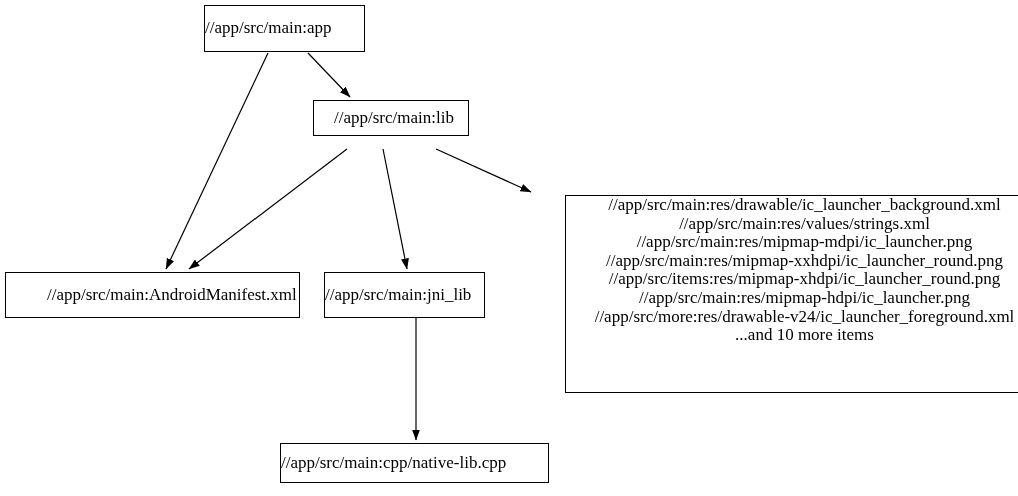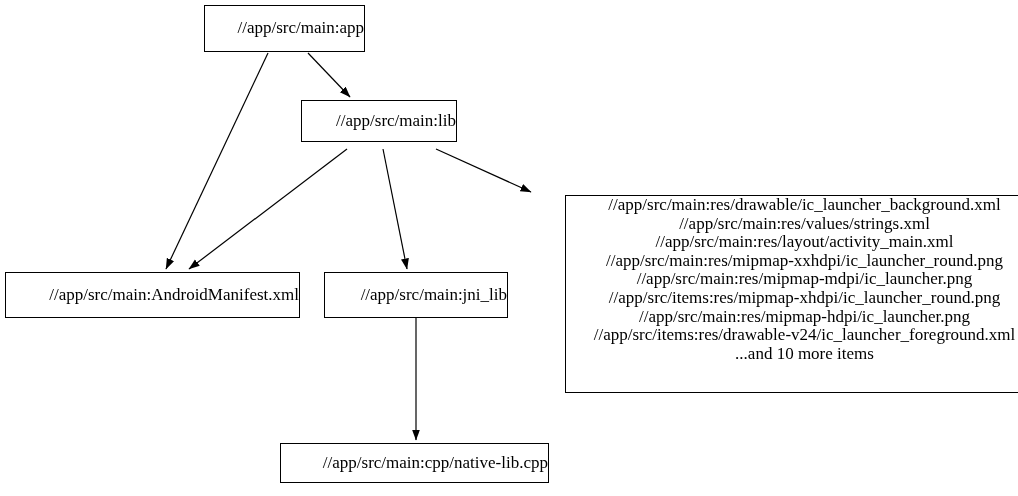--- a/index.html
+++ b/index.html
@@ -24,38 +24,38 @@
     height: 496px;
     pointer-events: none;
   }
   .node {
     position: absolute;
     box-sizing: border-box;
     background: #ffffff;
     border: 1px solid #000000;
     display: flex;
     align-items: center;
-    justify-content: flex-end;
+    justify-content: flex-start;
     text-align: center;
     font-size: 17px;
     line-height: 18.6px;
     white-space: nowrap;
   }
   .node.multiline {
     flex-direction: column;
     justify-content: flex-start;
     margin-left: 32px;
   }
   .node.multiline div {
     white-space: nowrap;
   }
   #node-app            { left: 204px; top: 5px;   width: 161px; height: 47px; }
-  #node-lib            { left: 301px; top: 100px; width: 156px; height: 42px; }
+  #node-lib            { left: 313px; top: 100px; width: 156px; height: 36px; padding-left: 20px; }
   #node-manifest       { left: 5px;   top: 272px; width: 295px; height: 46px; padding-left: 41px; }
-  #node-jni-lib        { left: 324px; top: 272px; width: 184px; height: 46px; }
+  #node-jni-lib        { left: 324px; top: 272px; width: 161px; height: 46px; }
   #node-resources      { left: 533px; top: 195px; width: 479px; height: 198px; }
   #node-native-lib-cpp { left: 280px; top: 443px; width: 269px; height: 40px; }
 </style>
 </head>
 <body>
 
 <div id="canvas">
 
   <svg id="edges" viewBox="0 0 1018 496" xmlns="http://www.w3.org/2000/svg">
     <defs>
@@ -83,26 +83,25 @@
     <span>//app/src/main:AndroidManifest.xml</span>
   </div>
 
   <div id="node-jni-lib" class="node">
     <span>//app/src/main:jni_lib</span>
   </div>
 
   <div id="node-resources" class="node multiline">
     <div>//app/src/main:res/drawable/ic_launcher_background.xml</div>
     <div>//app/src/main:res/values/strings.xml</div>
-    <div>//app/src/main:res/layout/activity_main.xml</div>
+    <div>//app/src/main:res/mipmap-mdpi/ic_launcher.png</div>
     <div>//app/src/main:res/mipmap-xxhdpi/ic_launcher_round.png</div>
-    <div>//app/src/main:res/mipmap-mdpi/ic_launcher.png</div>
     <div>//app/src/items:res/mipmap-xhdpi/ic_launcher_round.png</div>
     <div>//app/src/main:res/mipmap-hdpi/ic_launcher.png</div>
-    <div>//app/src/items:res/drawable-v24/ic_launcher_foreground.xml</div>
+    <div>//app/src/more:res/drawable-v24/ic_launcher_foreground.xml</div>
     <div>...and 10 more items</div>
   </div>
 
   <div id="node-native-lib-cpp" class="node">
     <span>//app/src/main:cpp/native-lib.cpp</span>
   </div>
 
 </div>
 
 </body></html>

